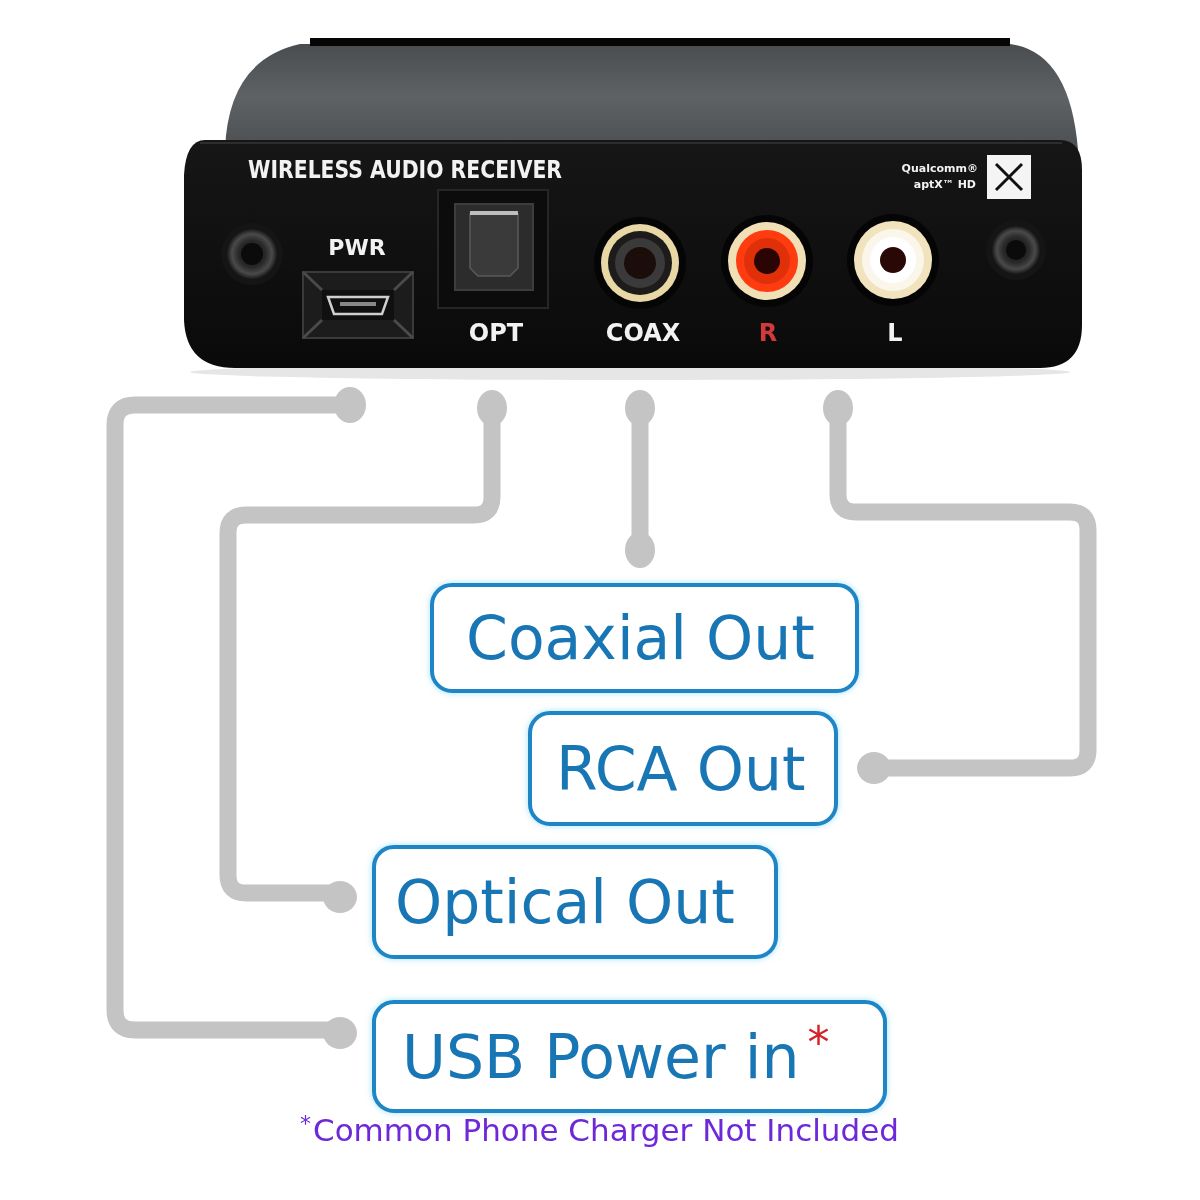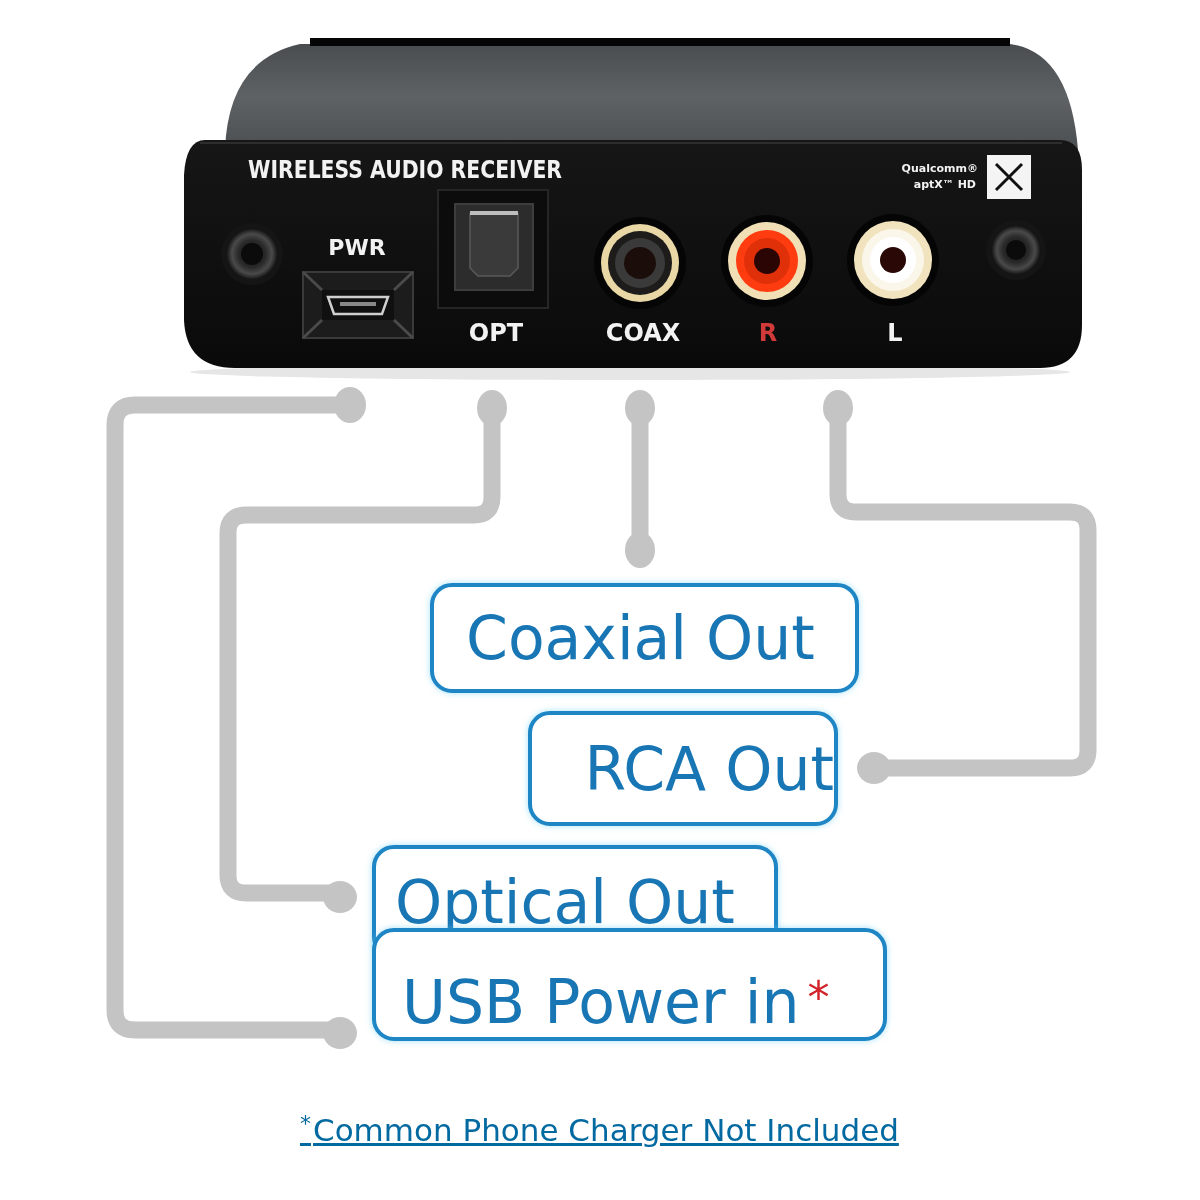--- a/index.html
+++ b/index.html
@@ -11,26 +11,26 @@
     border: 4px solid #1f86c6; border-radius: 22px;
     background: #ffffff;
     box-shadow: 0 0 6px rgba(90,200,240,0.55);
     display: flex; align-items: center;
     color: #1976b5; font-family: "DejaVu Sans", sans-serif;
     font-size: 60px; letter-spacing: 0px; white-space: nowrap;
   }
   .label-box .txt { display: inline-block; }
   .label-box .asterisk { color: #d2232a; font-size: 44px; position: relative; top: -14px; margin-left: 8px; }
   .box-coax { left: 430px; top: 583px; width: 429px; height: 110px; padding-left: 32px; }
-  .box-rca  { left: 528px; top: 711px; width: 310px; height: 115px; padding-left: 24px; justify-content: flex-end; }
+  .box-rca  { left: 528px; top: 711px; width: 310px; height: 115px; padding-left: 24px; }
   .box-opt  { left: 372px; top: 845px; width: 406px; height: 114px; padding-left: 19px; }
-  .box-usb  { left: 372px; top: 928px; width: 515px; height: 113px; padding-left: 26px; align-items: flex-end; }
+  .box-usb  { left: 372px; top: 1000px; width: 515px; height: 113px; padding-left: 26px; }
   .footnote {
     position: absolute; left: 300px; top: 1112px; width: 680px;
-    color: #0369a1; font-family: "DejaVu Sans", sans-serif; font-size: 31px; white-space: nowrap; text-decoration: underline;
+    color: #6d28d9; font-family: "DejaVu Sans", sans-serif; font-size: 31px; white-space: nowrap;
   }
   .footnote .fn-star { font-size: 22px; position: relative; top: -10px; margin-right: 2px; }
   .panel-text { font-family: "DejaVu Sans", sans-serif; font-weight: bold; }
 </style>
 </head>
 <body>
 
 <div class="stage">
 
   <svg class="art" width="1200" height="1200" viewBox="0 0 1200 1200">

